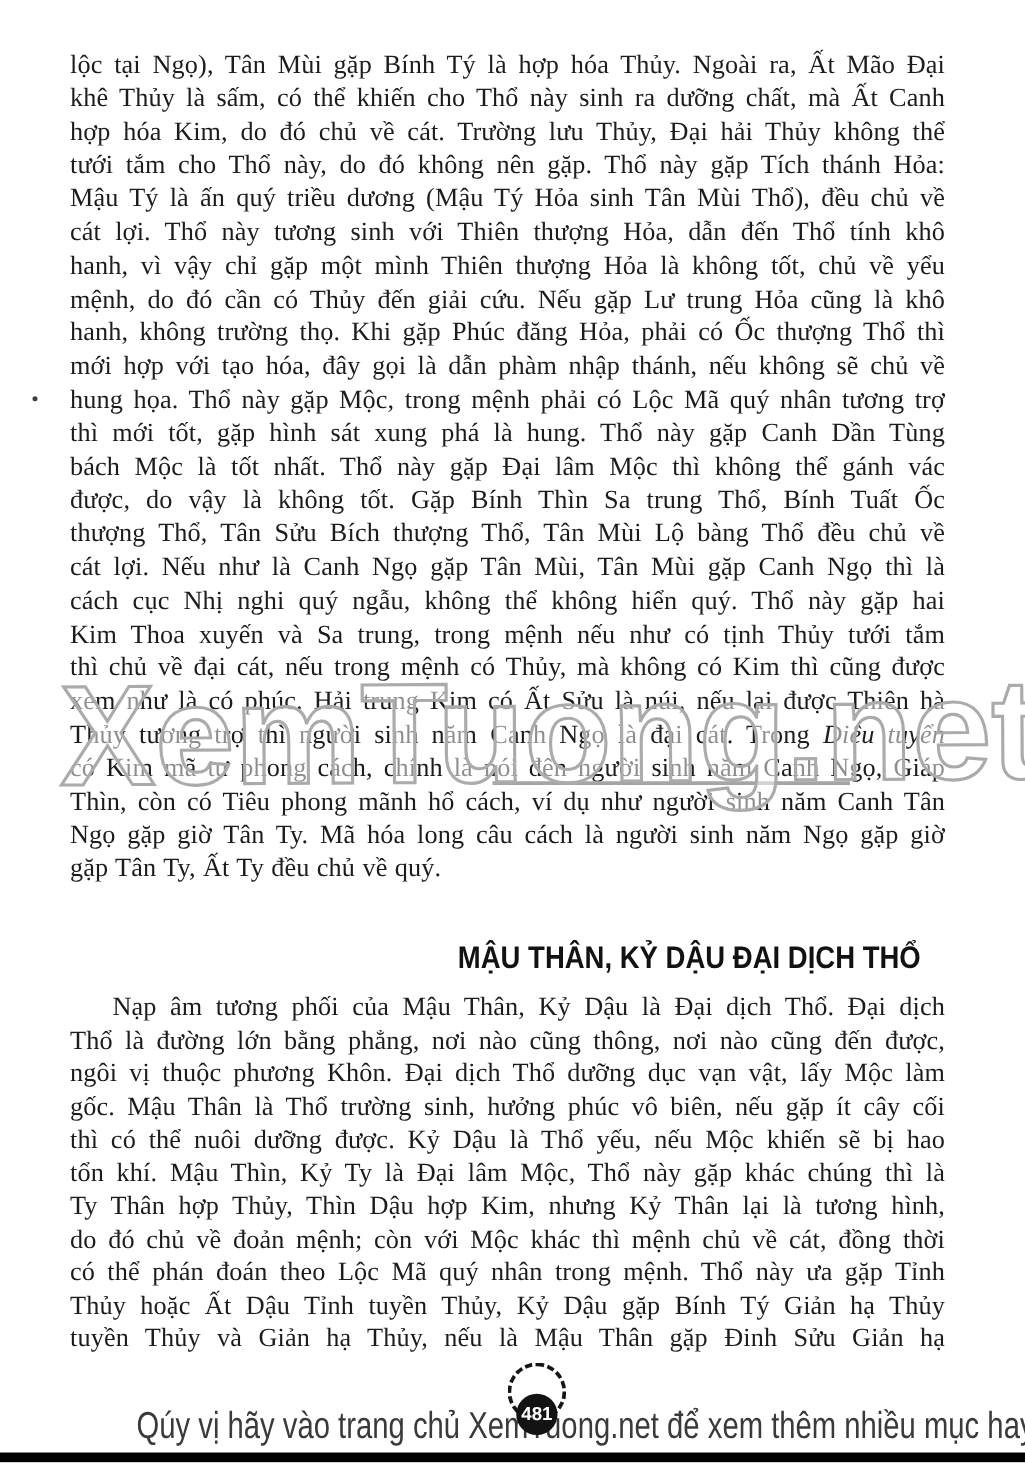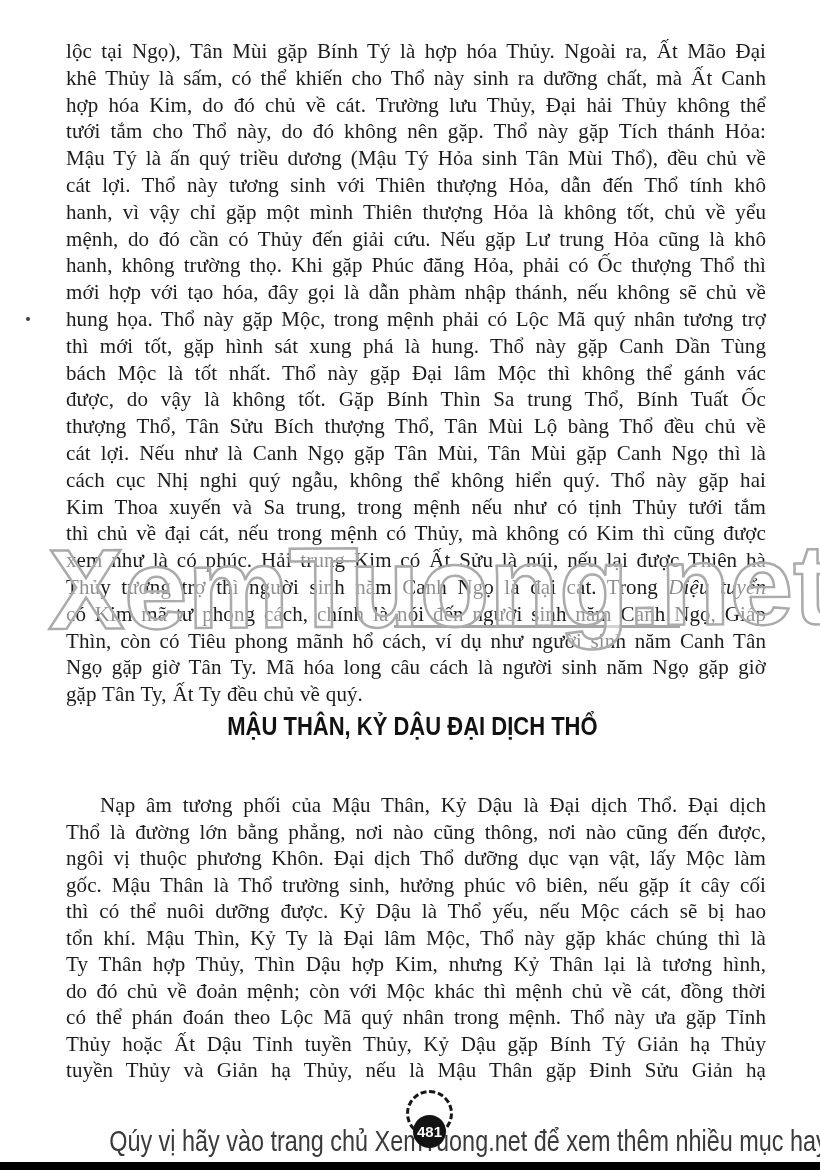--- a/index.html
+++ b/index.html
@@ -5,37 +5,37 @@
   html, body { margin: 0; padding: 0; background: #e8e8e8; }
   .page {
     position: relative;
     width: 820px; height: 1170px;
     background: #ffffff;
     font-family: "Liberation Serif", "DejaVu Serif", serif;
     color: var(--text, #1c1c1c);
     overflow: hidden;
     margin: 0 auto;
   }
-  .textblock { position: absolute; left: 66px; width: 700px; }
+  .textblock { position: absolute; left: 56px; width: 700px; }
   #para1 { top: 38px; }
   #para2 { top: 792px; }
   .line {
     font-size: 21px;
     line-height: 26.8px;
     text-align: justify;
     text-align-last: justify;
     letter-spacing: 0.1px;
     word-spacing: 0.5px;
   }
   #para2 .line { line-height: 26.5px; }
   .line.end { text-align-last: left; }
   .line.indent { text-indent: 34px; }
   .line i { font-style: italic; }
 
-  .heading { position: absolute; left: 62px; top: 712px; width: 700px; text-align: center; }
+  .heading { position: absolute; left: 62px; top: 752px; width: 700px; text-align: right; }
   .heading > span {
     display: inline-block;
     font-family: "Liberation Sans", "DejaVu Sans", sans-serif;
     font-weight: bold;
     font-size: 25px;
     color: #121212;
     transform: scaleX(0.88);
     white-space: nowrap;
   }
 
@@ -133,21 +133,21 @@
 
   <div class="heading">
     <span>MẬU THÂN, KỶ DẬU ĐẠI DỊCH THỔ</span>
   </div>
 
   <div class="textblock" id="para2">
       <div class="line indent"><span>Nạp âm tương phối của Mậu Thân, Kỷ Dậu là Đại dịch Thổ. Đại dịch</span></div>
       <div class="line"><span>Thổ là đường lớn bằng phẳng, nơi nào cũng thông, nơi nào cũng đến được,</span></div>
       <div class="line"><span>ngôi vị thuộc phương Khôn. Đại dịch Thổ dưỡng dục vạn vật, lấy Mộc làm</span></div>
       <div class="line"><span>gốc. Mậu Thân là Thổ trường sinh, hưởng phúc vô biên, nếu gặp ít cây cối</span></div>
-      <div class="line"><span>thì có thể nuôi dưỡng được. Kỷ Dậu là Thổ yếu, nếu Mộc cách sẽ bị hao</span></div>
+      <div class="line"><span>thì có thể nuôi dưỡng được. Kỷ Dậu là Thổ yếu, nếu Mộc khiến sẽ bị hao</span></div>
       <div class="line"><span>tổn khí. Mậu Thìn, Kỷ Ty là Đại lâm Mộc, Thổ này gặp khác chúng thì là</span></div>
       <div class="line"><span>Ty Thân hợp Thủy, Thìn Dậu hợp Kim, nhưng Kỷ Thân lại là tương hình,</span></div>
       <div class="line"><span>do đó chủ về đoản mệnh; còn với Mộc khác thì mệnh chủ về cát, đồng thời</span></div>
       <div class="line"><span>có thể phán đoán theo Lộc Mã quý nhân trong mệnh. Thổ này ưa gặp Tỉnh</span></div>
       <div class="line"><span>Thủy hoặc Ất Dậu Tỉnh tuyền Thủy, Kỷ Dậu gặp Bính Tý Giản hạ Thủy</span></div>
       <div class="line"><span>tuyền Thủy và Giản hạ Thủy, nếu là Mậu Thân gặp Đinh Sửu Giản hạ</span></div>
     </div>
 
   <div class="watermark">
     <div class="wm-underline"></div>

